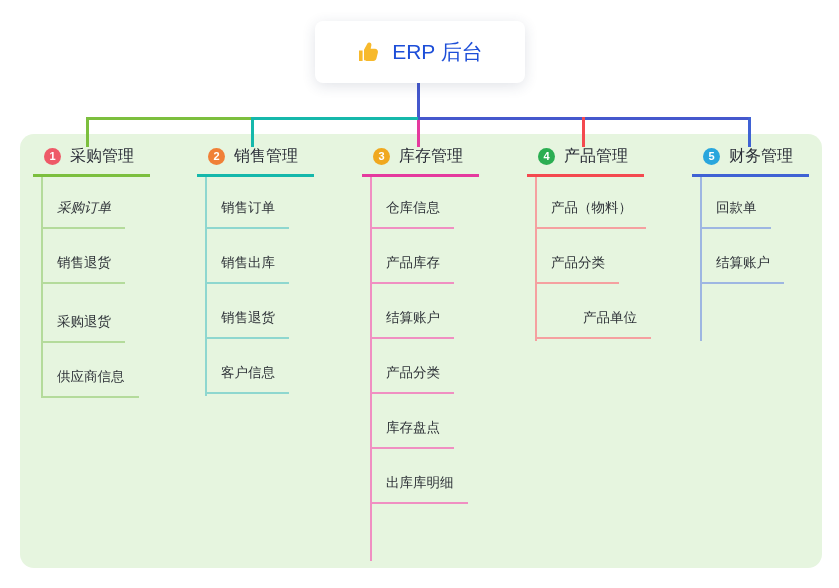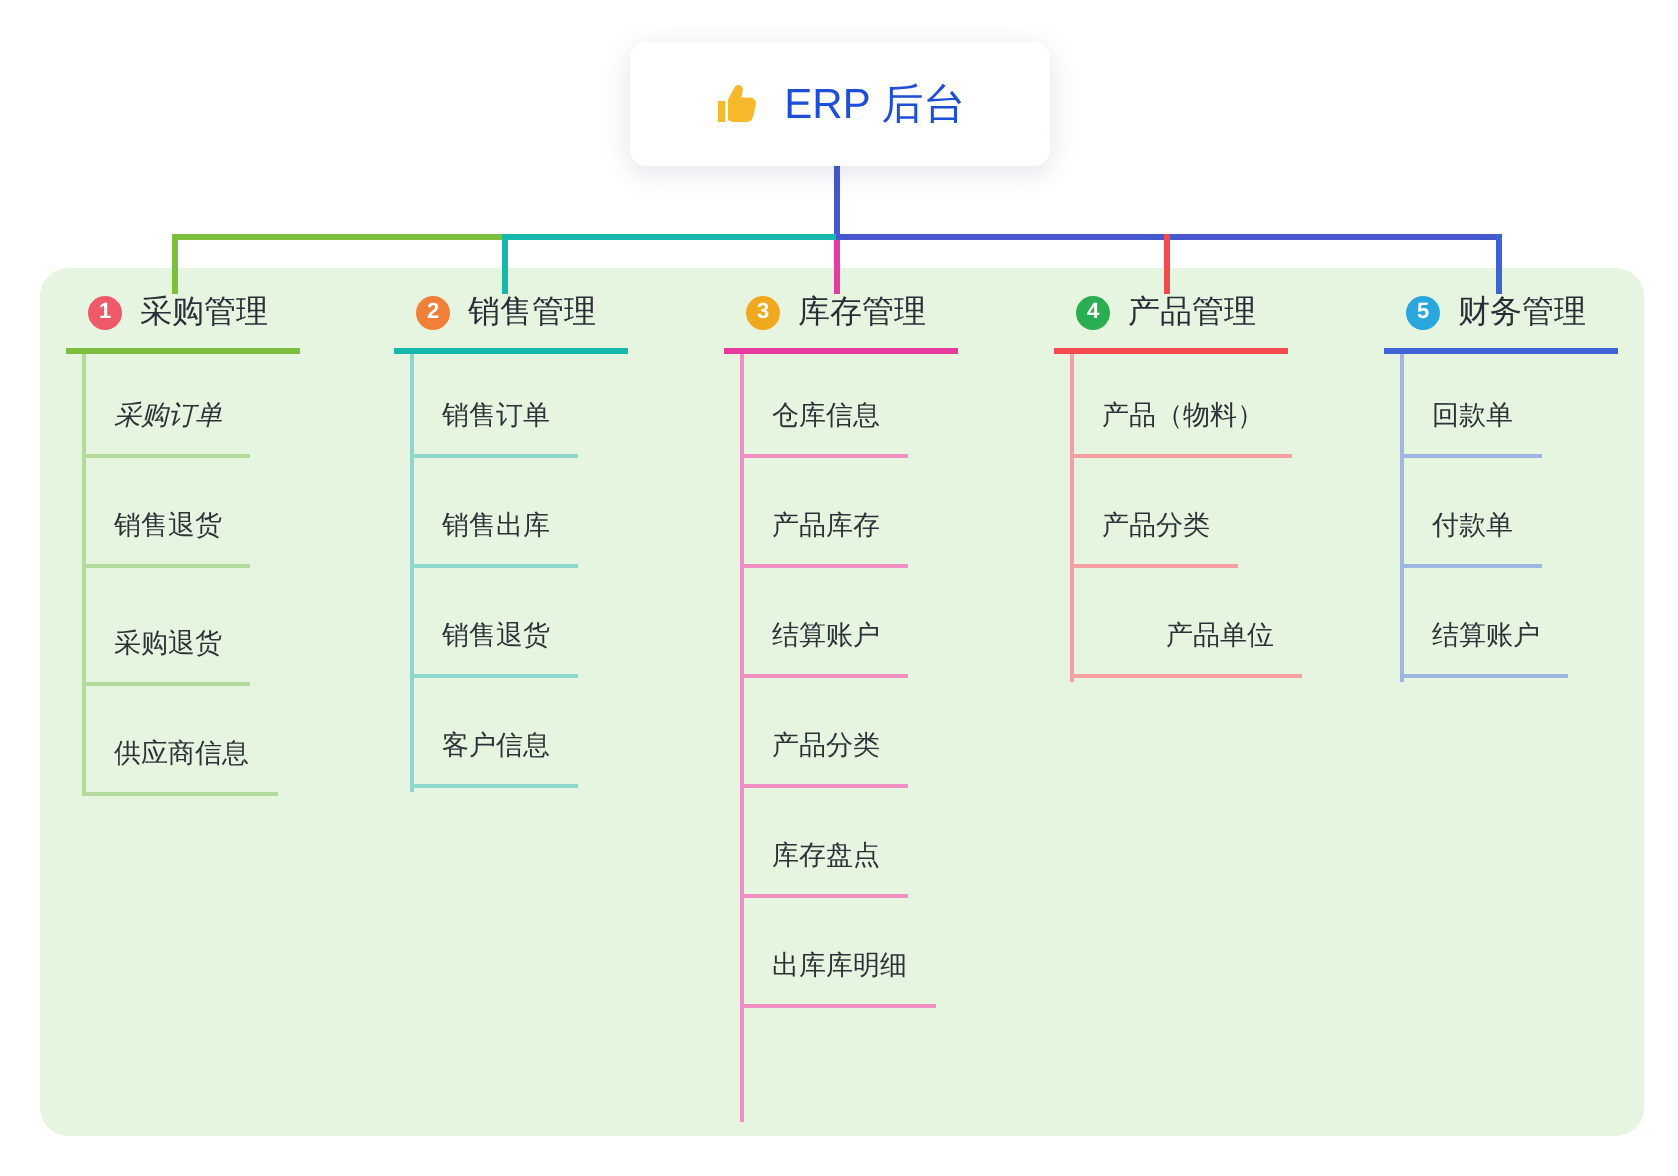--- a/index.html
+++ b/index.html
@@ -136,18 +136,17 @@
   </div>
 
   <div class="col col5">
     <div class="branch-header" style="border-bottom-color: rgb(63, 98, 212);">
       <span class="badge" style="background-color: rgb(41, 166, 221);">5</span>
       <span>财务管理</span>
     </div>
     <div class="children">
       <div class="spine sp3" style="background-color: rgb(158, 182, 226);"></div>
       <div class="child first" style="border-bottom-color: rgb(158, 182, 226);">回款单</div>
-      <div class="child" style="border-bottom-color: rgb(158, 182, 226);">付款单</div>
       <div class="child" style="border-bottom-color: rgb(158, 182, 226);">结算账户</div>
     </div>
   </div>
 
 </div>
 
 </body></html>

